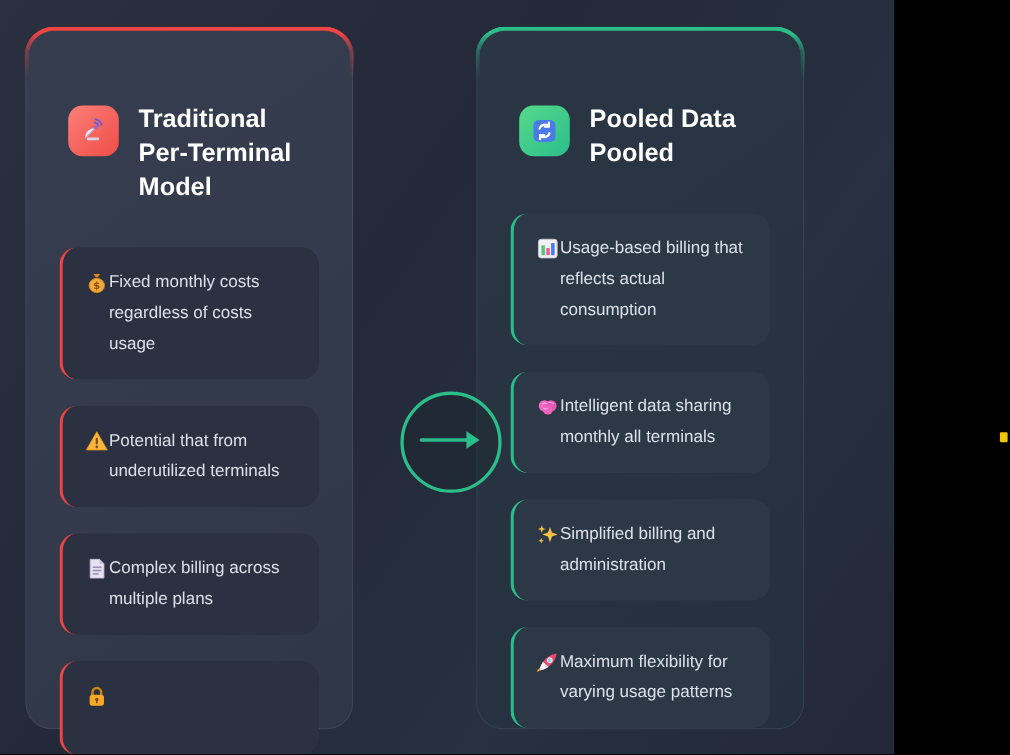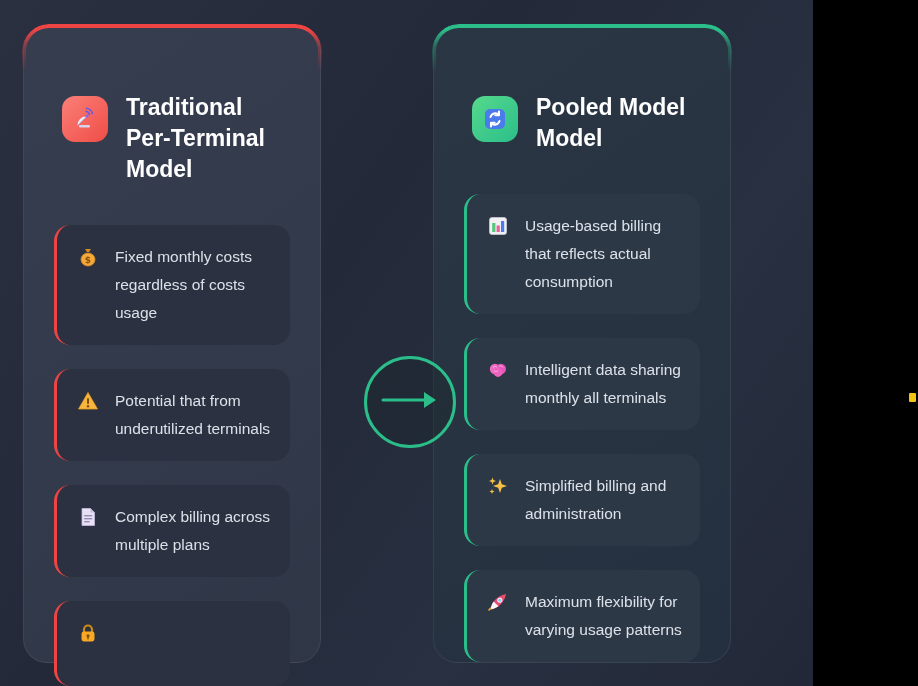--- a/index.html
+++ b/index.html
@@ -18,21 +18,21 @@
     pointer-events:none;}
   .card--trad{--accent:#ef4444;}
   .card--pool{--accent:#2bbe8a;}
   .card-header{display:flex;align-items:flex-start;gap:18px;margin:28px 0 40px 8px;}
   .badge{width:46px;height:46px;border-radius:13px;flex:0 0 auto;
     display:flex;align-items:center;justify-content:center;margin-top:4px;}
   .badge--trad{background:linear-gradient(135deg,#fb8078 0%,#ef4d47 100%);}
   .badge--pool{background:linear-gradient(135deg,#56d98c 0%,#2bbe8a 100%);}
   .card-title{color:#ffffff;font-size:23px;line-height:31px;font-weight:bold;max-width:210px;}
   .items{display:flex;flex-direction:column;gap:24px;}
-  .item{display:flex;align-items:flex-start;gap:16px;border-radius:16px;
+  .item{display:flex;align-items:flex-start;gap:0;border-radius:16px;
     padding:18px 18px 18px 20px;box-sizing:border-box;min-height:85px;
     border-left:3px solid var(--accent);}
   .card--trad .item{background:#2b3140;}
   .card--pool .item{background:#2d3847;}
   .item-icon{flex:0 0 auto;width:22px;height:22px;margin-top:3px;}
   .item-text{color:#dce1e9;font-size:15.5px;line-height:28px;max-width:252px;}
   .arrow-circle{position:absolute;left:364px;top:356px;width:92px;height:92px;border-radius:50%;
     border:3px solid #2bbe8a;background:rgba(24,36,40,0.35);box-sizing:border-box;
     display:flex;align-items:center;justify-content:center;}
   .edge-marker{position:absolute;left:909px;top:393px;width:7px;height:9px;
@@ -109,21 +109,21 @@
       <div class="card-header">
         <div class="badge badge--pool">
           <svg width="26" height="26" viewBox="0 0 26 26">
             <rect x="3" y="3" width="20" height="20" rx="5" fill="#4b7bea"></rect>
             <path d="M8.5 11 A5 5 0 0 1 17 9" stroke="#ffffff" stroke-width="2" fill="none" stroke-linecap="round"></path>
             <path d="M17 5.5 V9.2 H13.3" stroke="#ffffff" stroke-width="2" fill="none" stroke-linecap="round" stroke-linejoin="round"></path>
             <path d="M17.5 15 A5 5 0 0 1 9 17" stroke="#ffffff" stroke-width="2" fill="none" stroke-linecap="round"></path>
             <path d="M9 20.5 V16.8 H12.7" stroke="#ffffff" stroke-width="2" fill="none" stroke-linecap="round" stroke-linejoin="round"></path>
           </svg>
         </div>
-        <div class="card-title">Pooled Model Model</div>
+        <div class="card-title">Pooled Data Pooled</div>
       </div>
       <div class="items">
         <div class="item">
           <span class="item-icon">
             <svg width="22" height="22" viewBox="0 0 22 22">
               <rect x="2.5" y="2.5" width="17" height="17" rx="2.5" fill="#f1f1f5" stroke="#c9c9d4" stroke-width="0.8"></rect>
               <rect x="5.2" y="8" width="3.2" height="9" fill="#54c878"></rect>
               <rect x="9.6" y="10.5" width="3.2" height="6.5" fill="#ec5f9b"></rect>
               <rect x="14" y="6" width="3.2" height="11" fill="#4b7bea"></rect>
             </svg>

